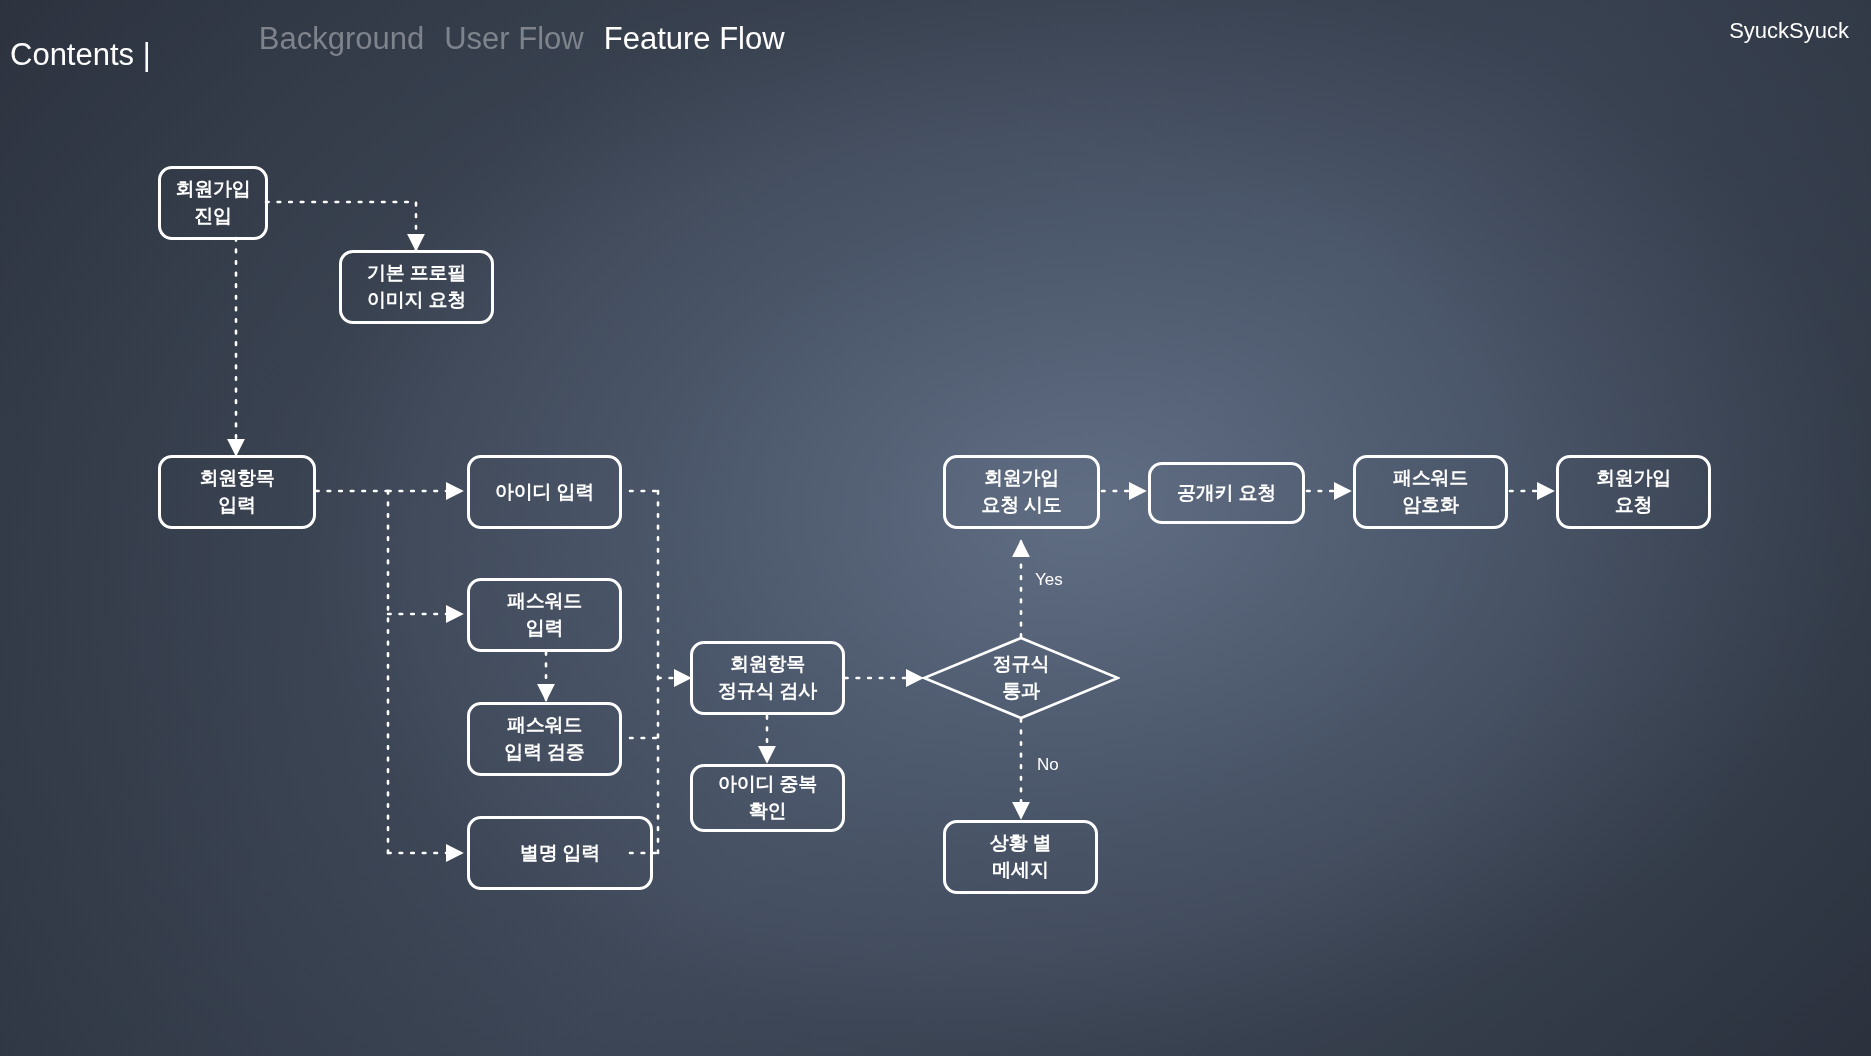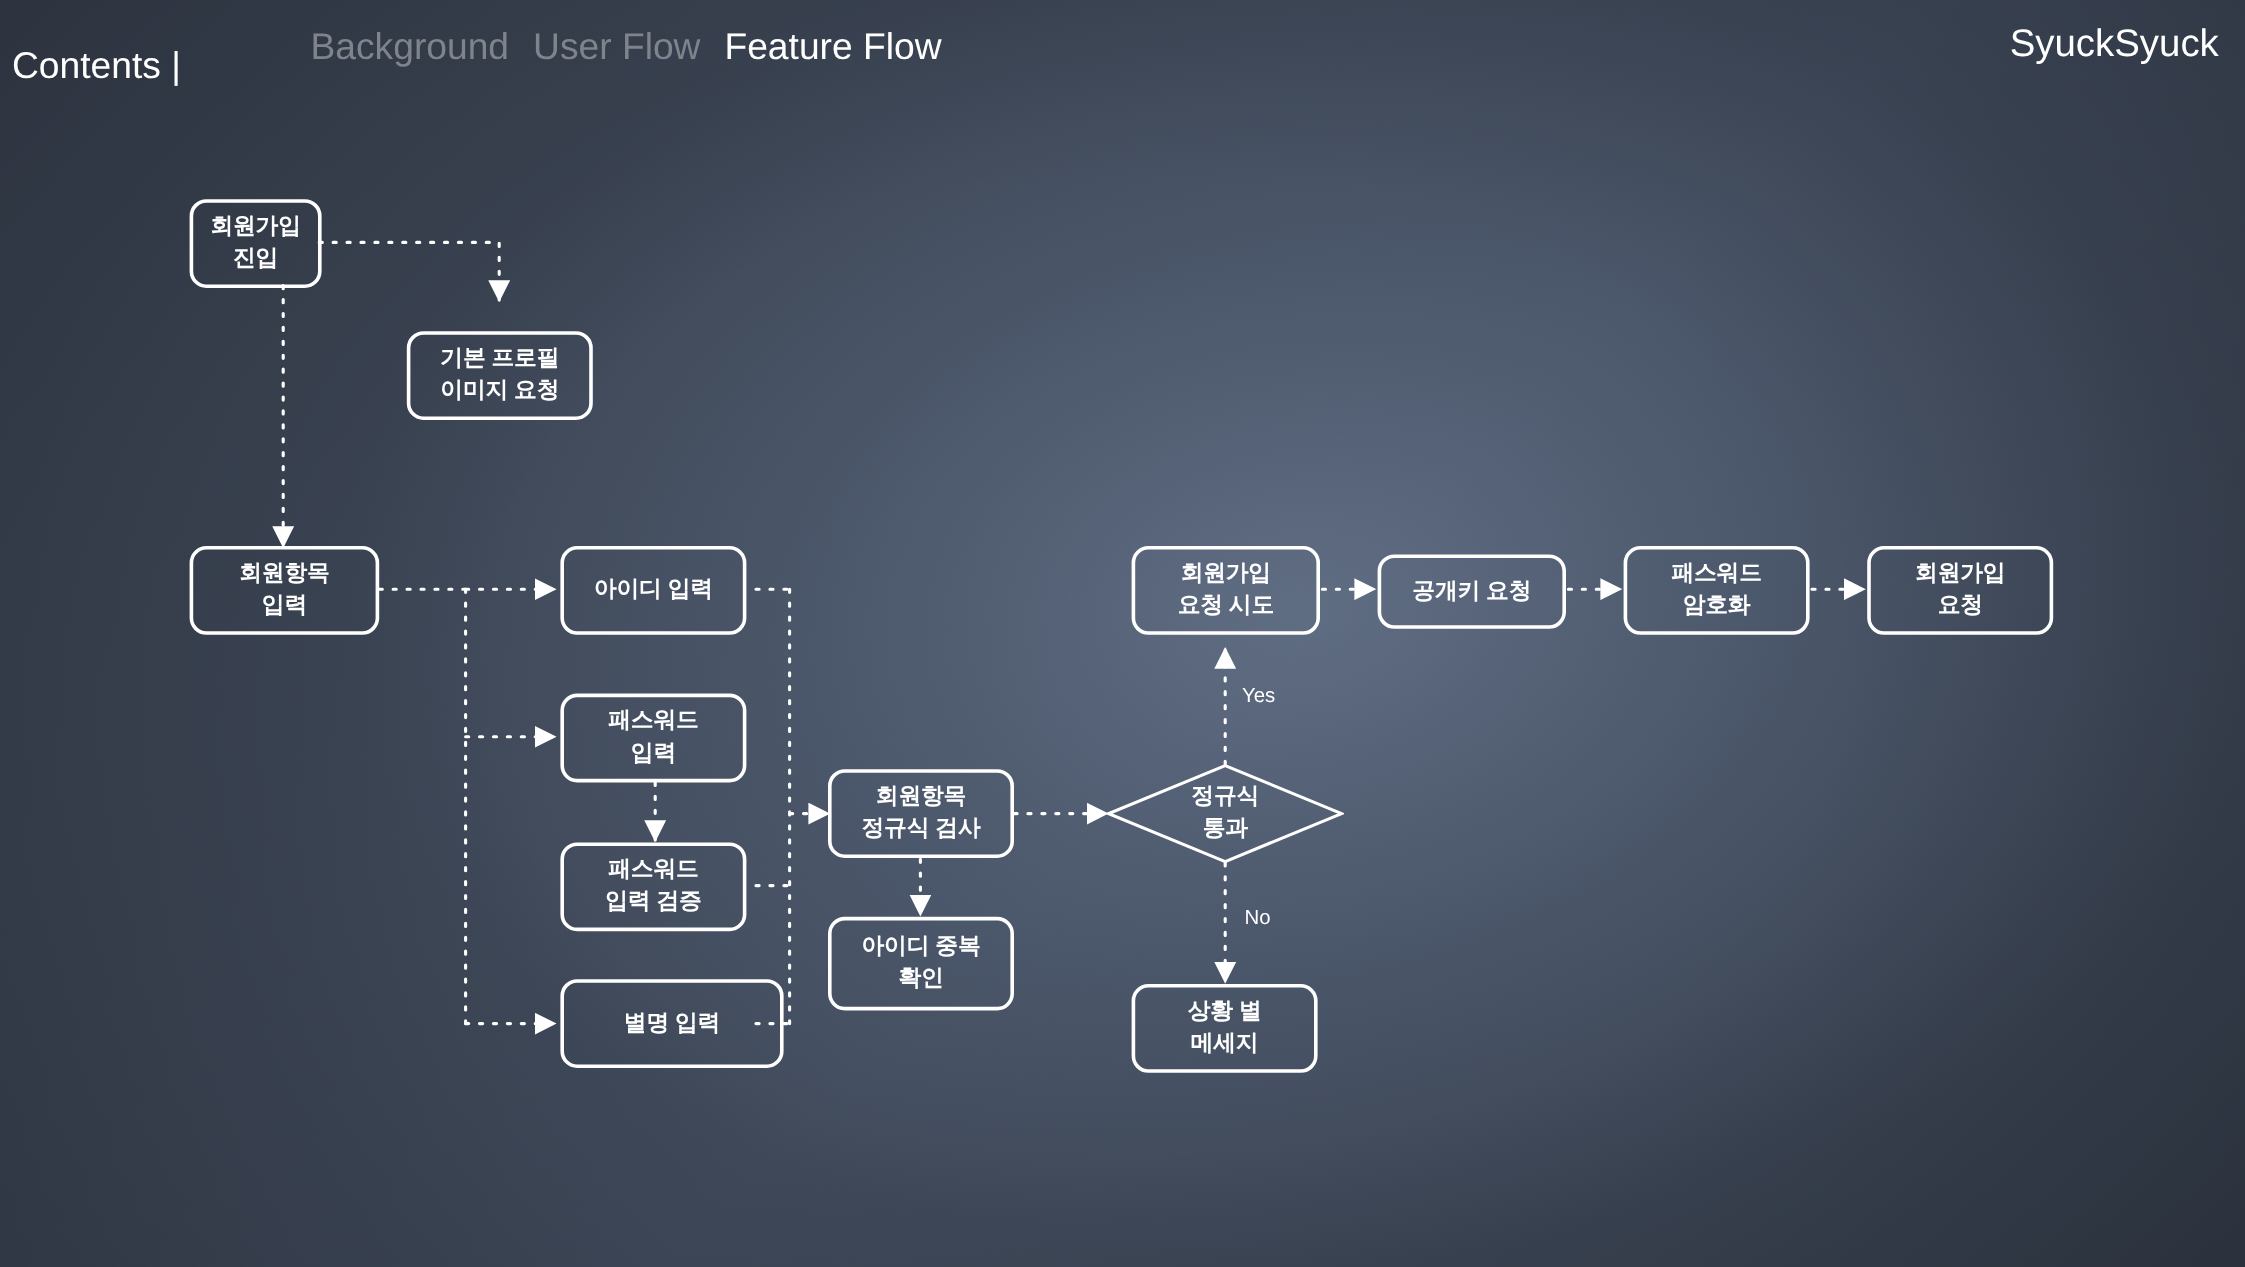--- a/index.html
+++ b/index.html
@@ -56,21 +56,21 @@
   .hdr-tab {
     font-size: 31px;
     white-space: nowrap;
   }
   .hdr-tab.dim { color: #7e838c; }
   .hdr-tab.active { color: #ffffff; }
   .hdr-brand {
     position: absolute;
     right: 22px;
     top: 18px;
-    font-size: 32px;
+    font-size: 22px;
     color: #ffffff;
     white-space: nowrap;
   }
 
   
   #canvas {
     position: absolute;
     inset: 0;
     z-index: 3;
   }
@@ -197,40 +197,40 @@
 
     <path d="M 1510 491 L 1553 491" marker-end="url(#ah)"></path>
   </g>
 </svg>
 
 <div id="canvas">
 
   <div class="node" style="left:158px; top:166px; width:110px; height:74px;">회원가입
 진입</div>
 
-  <div class="node" style="left:339px; top:250px; width:155px; height:74px;margin-top:26px;">기본 프로필
+  <div class="node" style="left:339px; top:250px; width:155px; height:74px;">기본 프로필
 이미지 요청</div>
 
   <div class="node" style="left:158px; top:455px; width:158px; height:74px;">회원항목
 입력</div>
 
   <div class="node" style="left:467px; top:455px; width:155px; height:74px;">아이디 입력</div>
 
   <div class="node" style="left:467px; top:578px; width:155px; height:74px;">패스워드
 입력</div>
 
   <div class="node" style="left:467px; top:702px; width:155px; height:74px;">패스워드
 입력 검증</div>
 
   <div class="node" style="left:467px; top:816px; width:186px; height:74px;">별명 입력</div>
 
   <div class="node" style="left:690px; top:641px; width:155px; height:74px;">회원항목
 정규식 검사</div>
 
-  <div class="node" style="left:690px; top:764px; width:155px; height:78px;">아이디 중복
+  <div class="node" style="left:690px; top:764px; width:155px; height:68px;">아이디 중복
 확인</div>
 
   <div class="diamond-wrap" style="left:922px; top:636px; width:198px; height:84px;">
     <svg width="198" height="84" viewBox="0 0 198 84" xmlns="http://www.w3.org/2000/svg">
       <polygon points="99,2 196,42 99,82 2,42" fill="none" stroke="#ffffff" stroke-width="2.6"></polygon>
     </svg>
     <div class="diamond-label">정규식
 통과</div>
   </div>
 

